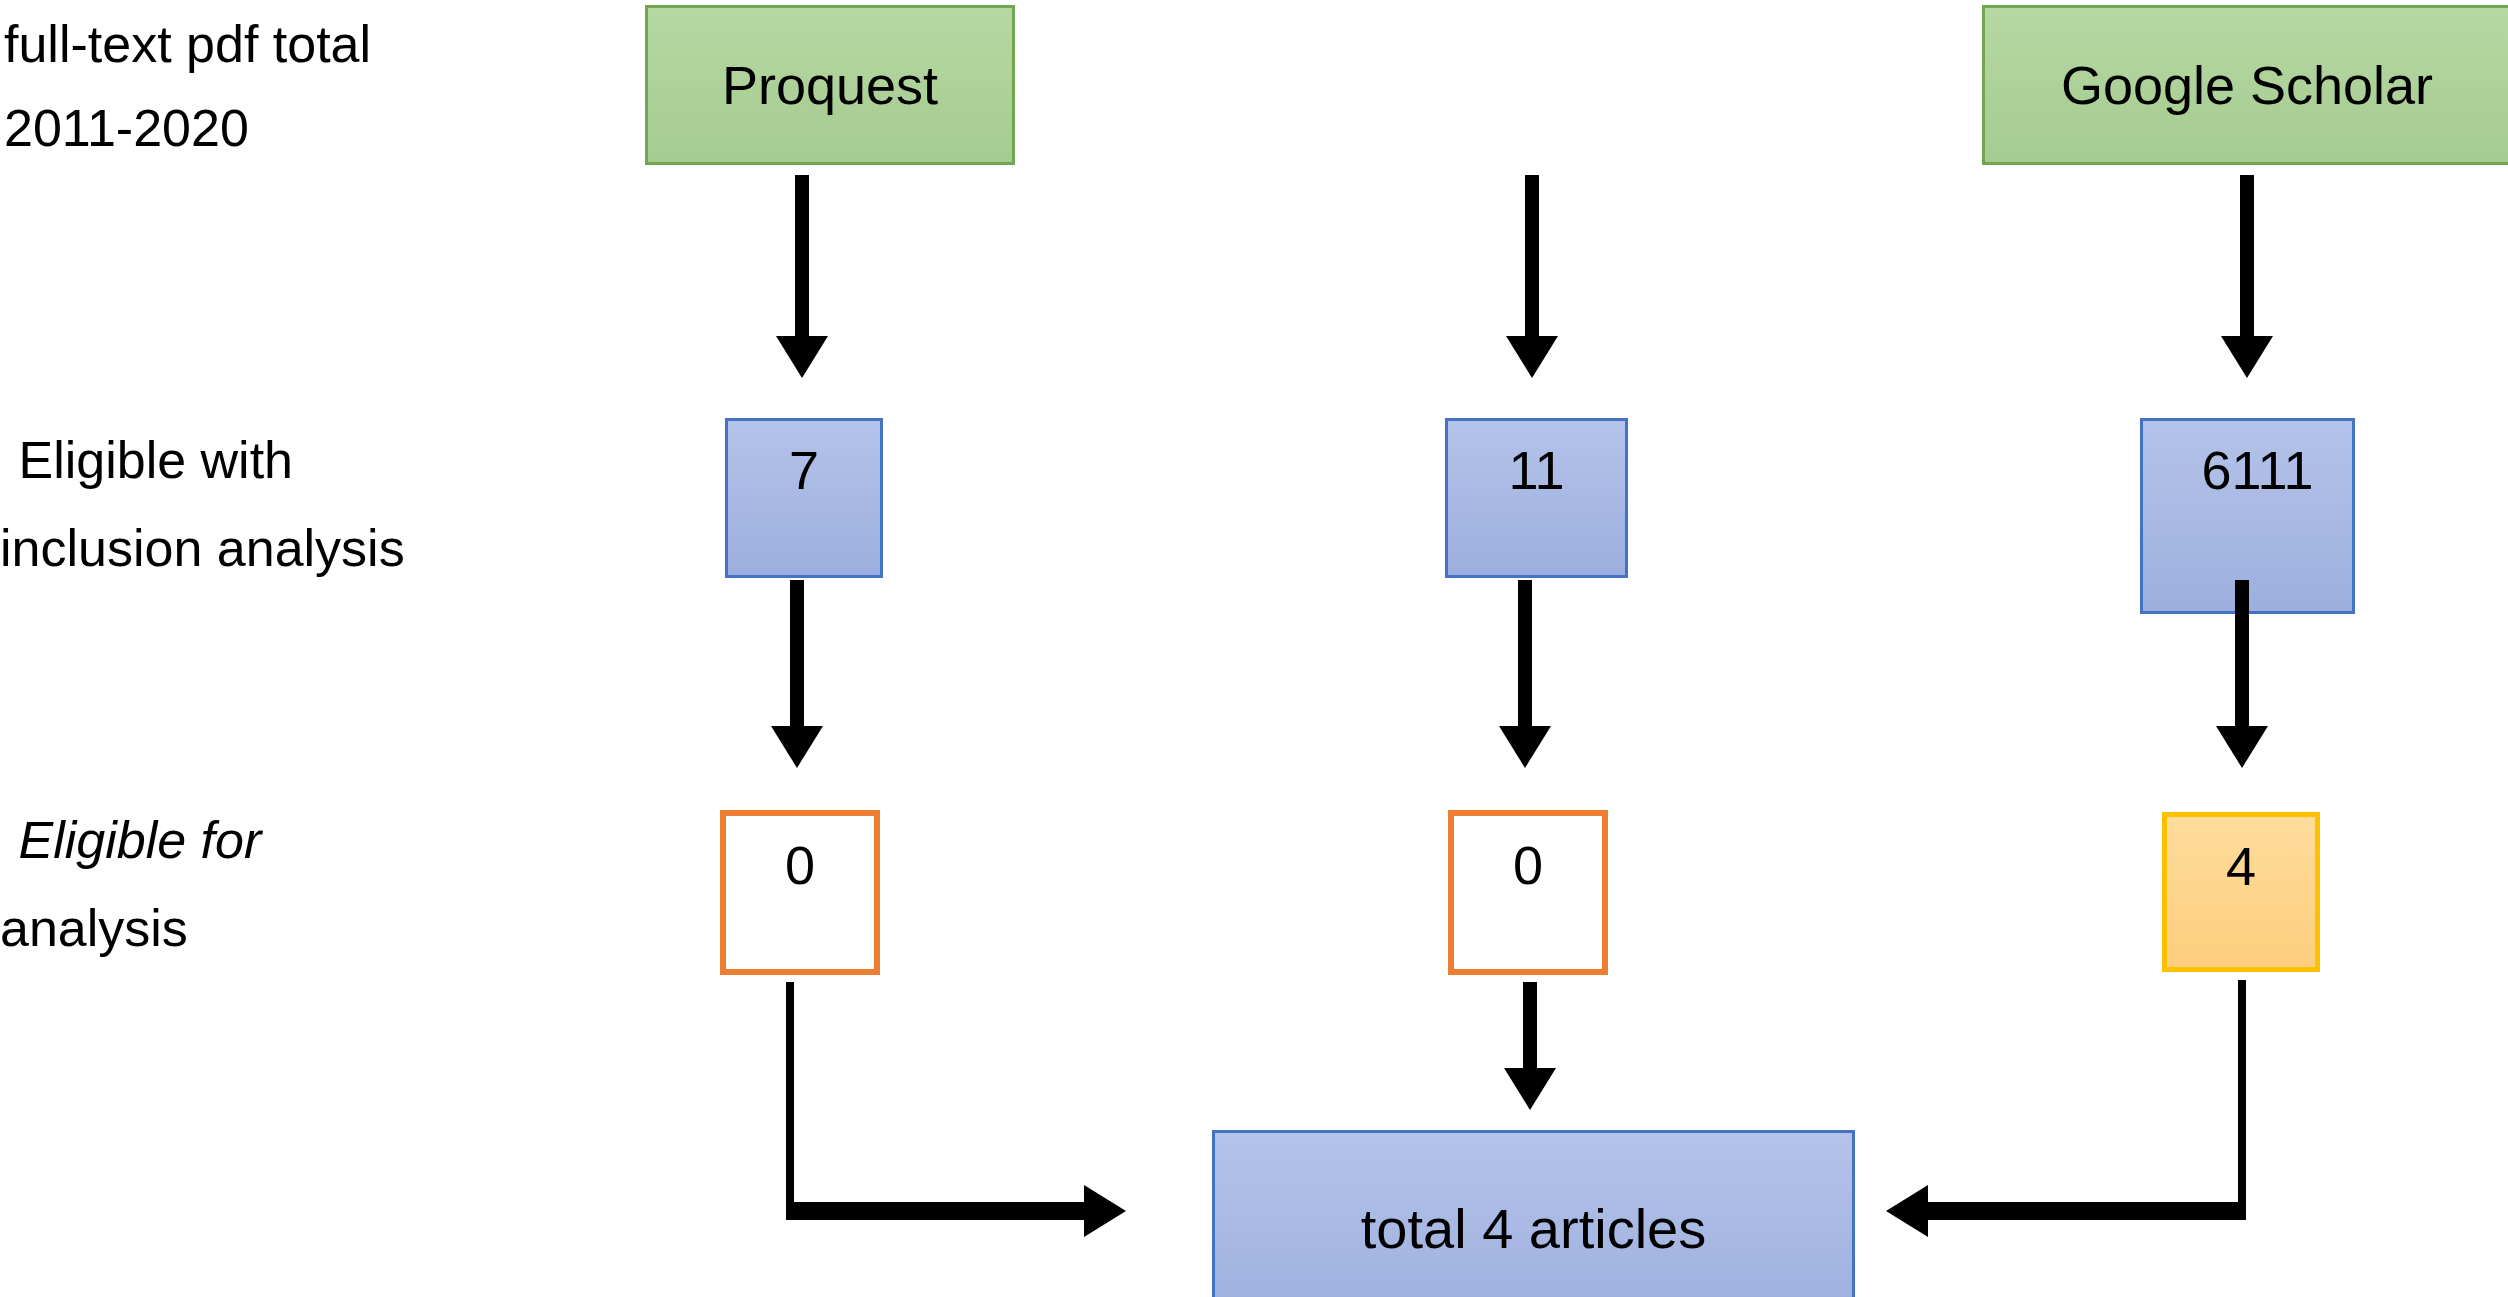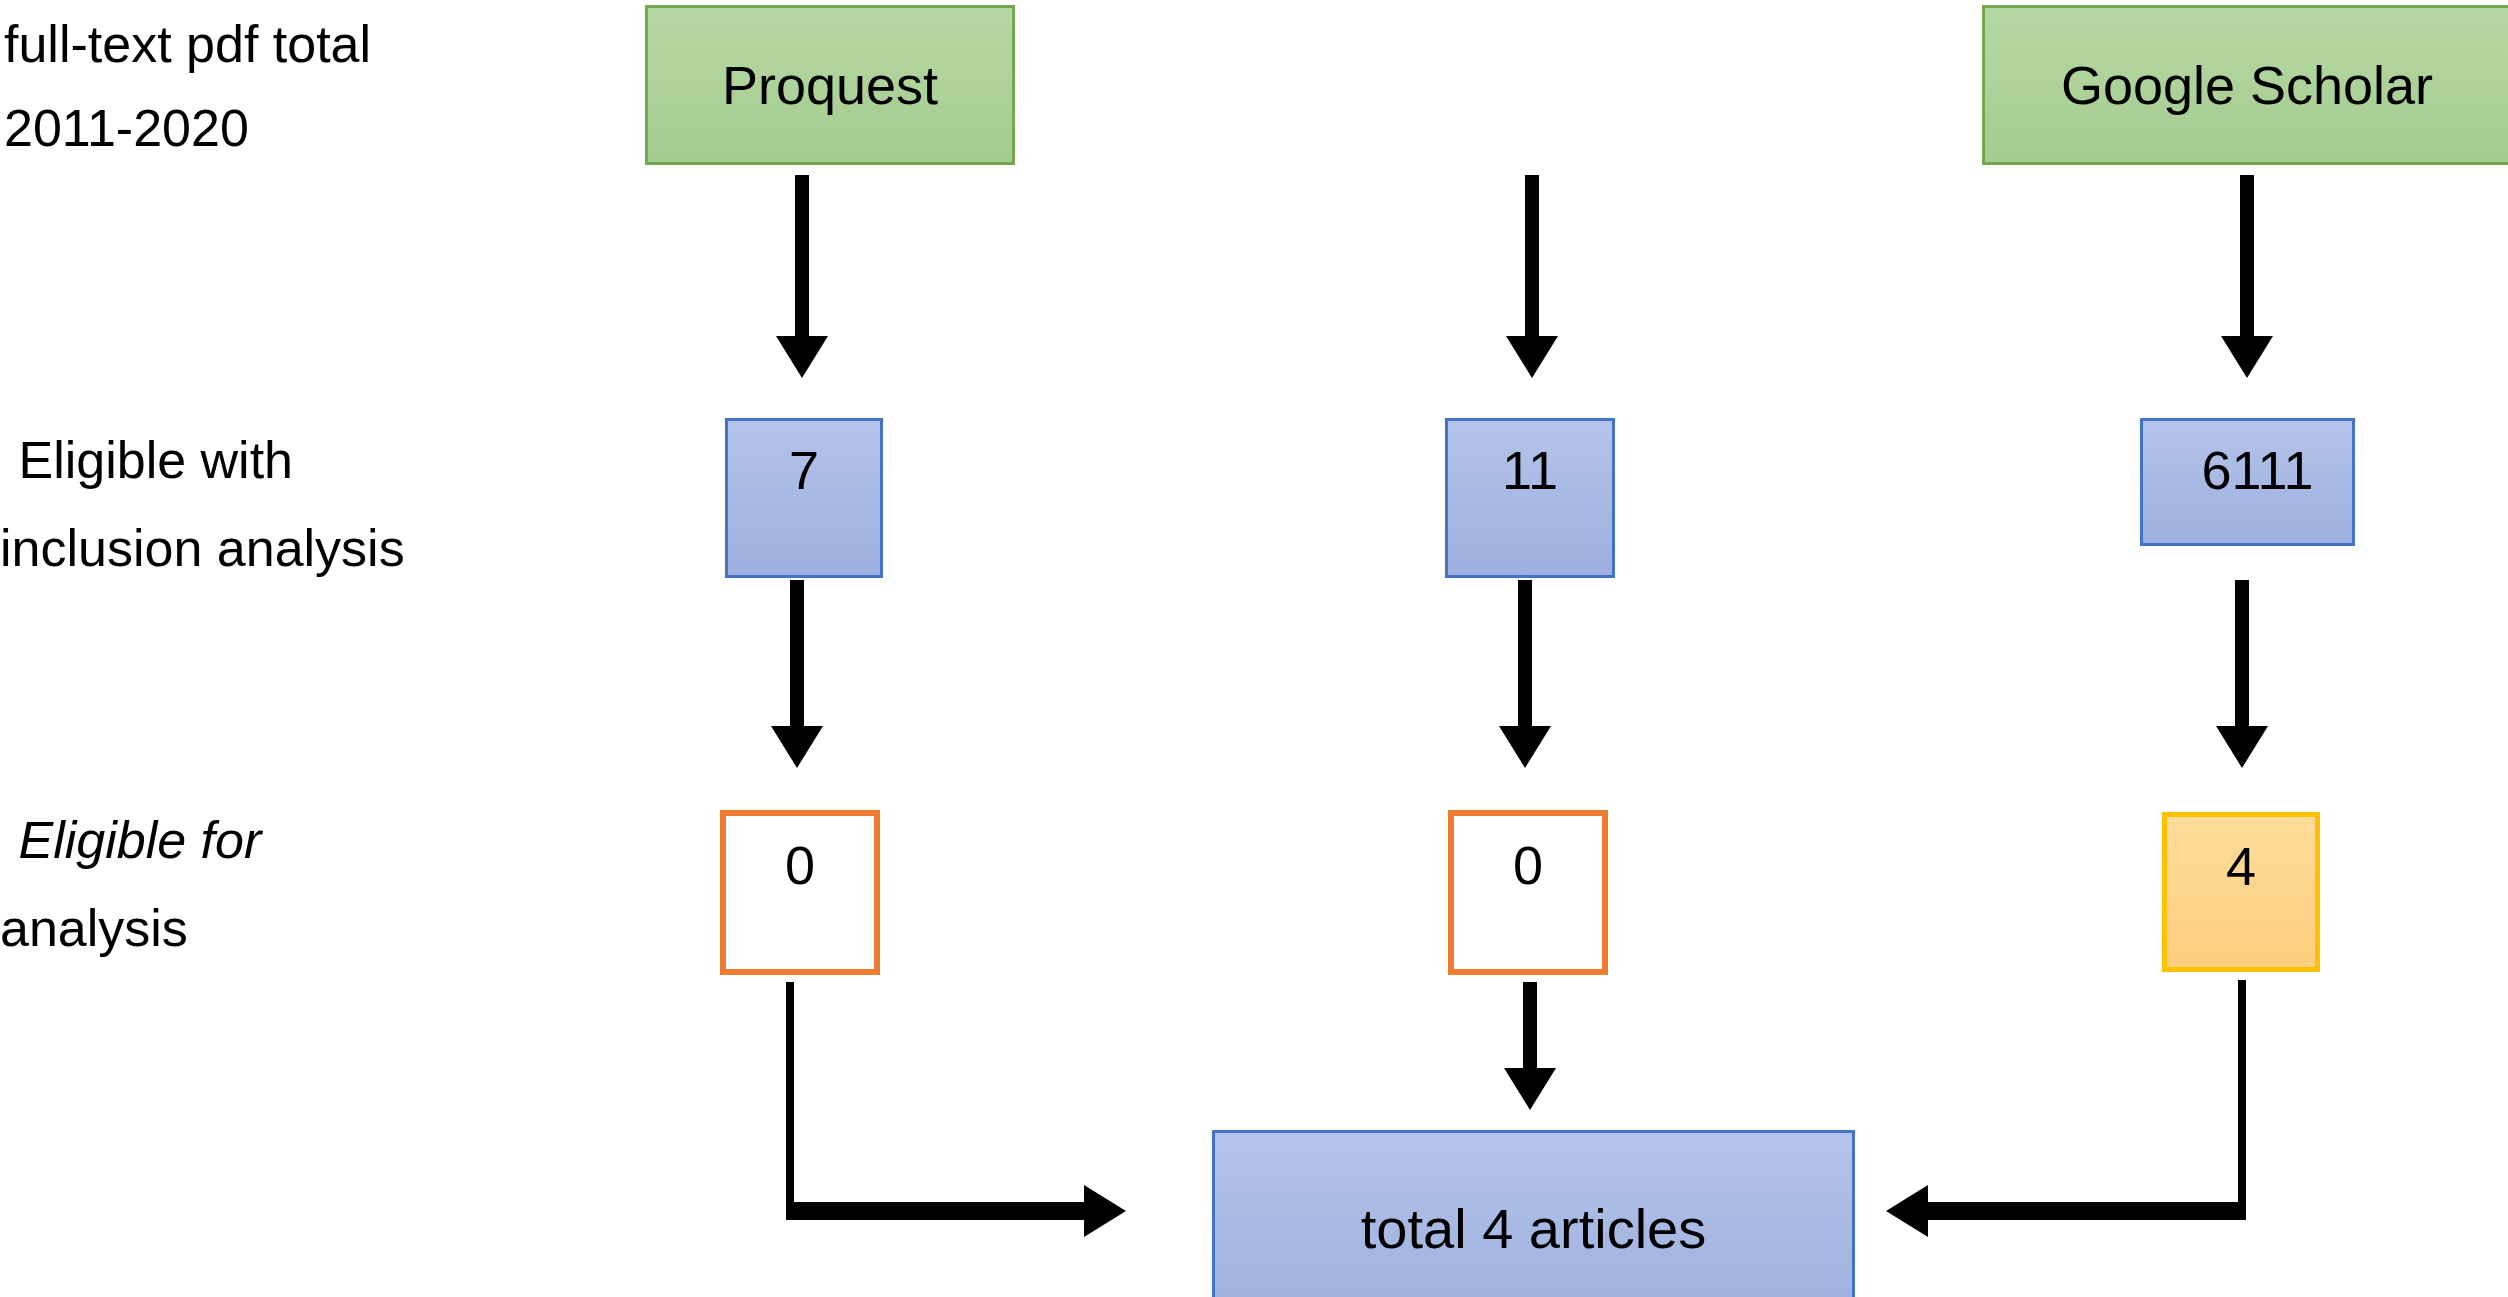--- a/index.html
+++ b/index.html
@@ -128,23 +128,23 @@
   <div class="arrow-down" style="left:776px; top:336px;"></div>
 
   <div class="vline" style="left:1525px; top:175px; width:14px; height:170px;"></div>
   <div class="arrow-down" style="left:1506px; top:336px;"></div>
 
   <div class="vline" style="left:2240px; top:175px; width:14px; height:170px;"></div>
   <div class="arrow-down" style="left:2221px; top:336px;"></div>
 
   <div class="node node-blue node-num" style="left:725px; top:418px; width:158px; height:160px;">7</div>
 
-  <div class="node node-blue node-num" style="left:1445px; top:418px; width:170px; height:160px;">11</div>
+  <div class="node node-blue node-num" style="left:1445px; top:418px; width:183px; height:160px;">11</div>
 
-  <div class="node node-blue node-num" style="left:2140px; top:418px; width:215px; height:128px;padding-left:20px;">6111</div>
+  <div class="node node-blue node-num" style="left:2140px; top:418px; width:215px; height:196px;padding-left:20px;">6111</div>
 
   <div class="vline" style="left:790px; top:580px; width:14px; height:155px;"></div>
   <div class="arrow-down" style="left:771px; top:726px;"></div>
 
   <div class="vline" style="left:1518px; top:580px; width:14px; height:155px;"></div>
   <div class="arrow-down" style="left:1499px; top:726px;"></div>
 
   <div class="vline" style="left:2235px; top:580px; width:14px; height:155px;"></div>
   <div class="arrow-down" style="left:2216px; top:726px;"></div>
 

